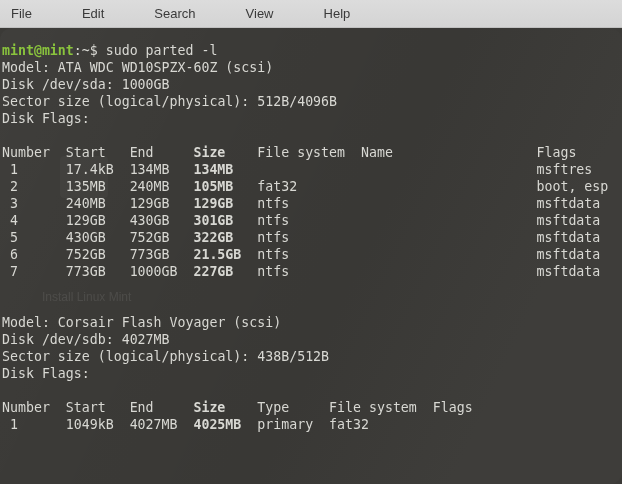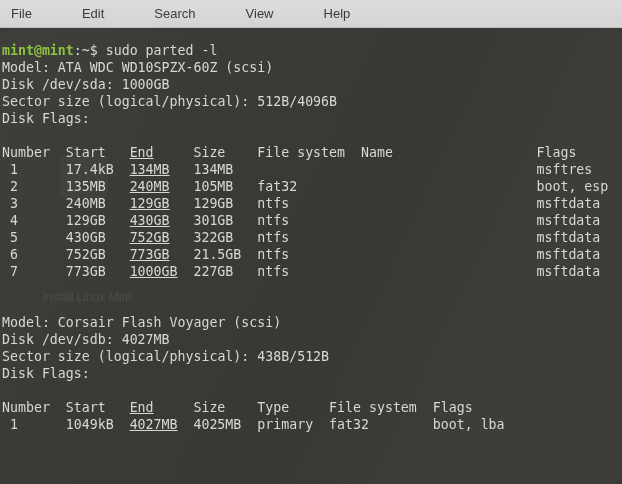--- a/index.html
+++ b/index.html
@@ -40,22 +40,22 @@
   .ln{
     position:relative;
     height:17px;
     white-space:pre;
     z-index:2;
   }
   .c{position:absolute;top:0;white-space:pre;}
   .l0{left:0;}
   .l1{left:1ch;}
   .l8{left:8ch;}
-  .l16{left:16ch;text-decoration:underline;}
-  .l24{left:24ch;}
+  .l16{left:16ch;}
+  .l24{left:24ch;font-weight:bold;}
   .l32{left:32ch;}
   .l41{left:41ch;}
   .l45{left:45ch;}
   .l54{left:54ch;}
   .l67{left:67ch;}
   .green{color:#8ac43d;font-weight:bold;}
   
   .bg-icon{
     position:absolute;left:60px;top:128px;width:48px;height:42px;
     background:rgba(255,255,255,0.028);border-radius:4px;z-index:1;
@@ -182,16 +182,15 @@
     <span class="c l54">Flags</span>
   </div>
 
   <div class="ln">
     <span class="c l1">1</span>
     <span class="c l8">1049kB</span>
     <span class="c l16">4027MB</span>
     <span class="c l24">4025MB</span>
     <span class="c l32">primary</span>
     <span class="c l41">fat32</span>
-    <span class="c l54">boot, lba</span>
   </div>
 
 </div>
 
 </body></html>

